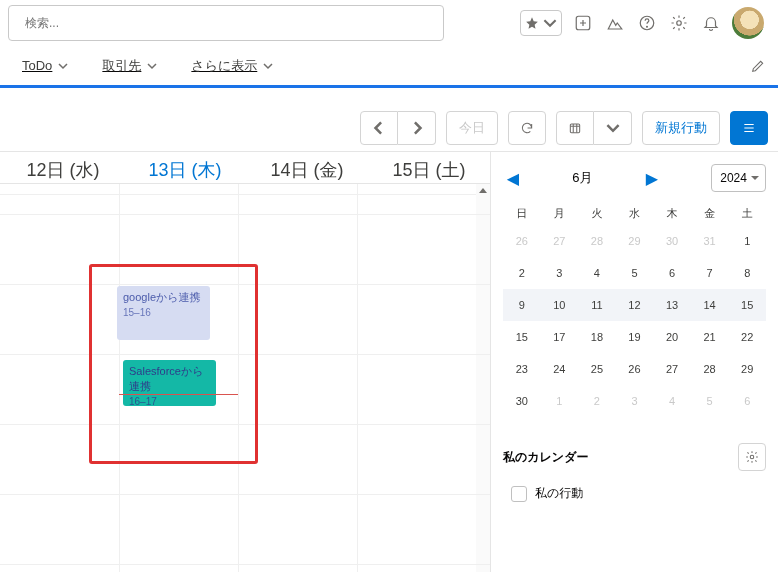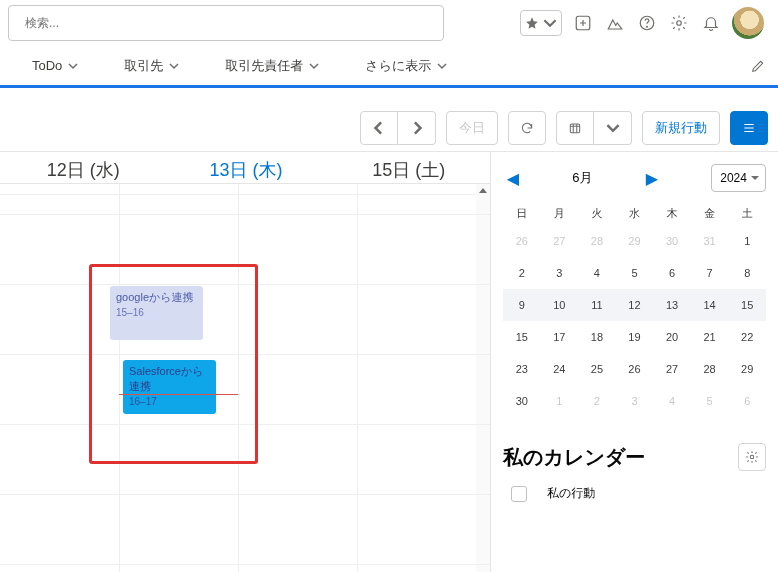--- a/index.html
+++ b/index.html
@@ -11,21 +11,21 @@
   .hdr-spacer { flex:1; }
   .hdr-icons { display:flex; align-items:center; gap:10px; padding-right:6px; }
   .hic { width:22px; height:22px; display:flex; align-items:center; justify-content:center; color:#706e6b; }
   .hic svg { width:18px; height:18px; stroke:#706e6b; stroke-width:1.6; fill:none; }
   .fav-box { display:flex; align-items:center; border:1px solid #c9c9c9; border-radius:4px; height:26px; padding:0 4px; gap:4px; }
   .fav-box svg { width:14px; height:14px; fill:#706e6b; }
   .chev-d { width:8px; height:8px; }
   .avatar { width:32px; height:32px; border-radius:50%; background:radial-gradient(circle at 55% 40%, #f4e2b8 0 35%, #c9a96e 36% 60%, #4c7c3a 61% 100%); }
 
   
-  .tabbar { display:flex; align-items:center; height:42px; border-bottom:3px solid #1a73e8; padding-left:18px; gap:18px; position:relative; }
+  .tabbar { display:flex; align-items:center; height:42px; border-bottom:3px solid #1a73e8; padding-left:8px; gap:6px; position:relative;text-decoration:underline; }
   .tab { display:flex; align-items:center; gap:6px; padding:0 14px; height:42px; font-size:13px; color:#3e3e3c; }
   .tab.active { border:1px solid #1a73e8; border-bottom:none; background:#fff; color:#1a73e8; }
   .tab .chev { width:10px; height:10px; }
   .edit-pen { position:absolute; right:12px; top:12px; width:16px; height:16px; }
 
   
   .toolbar { display:flex; align-items:center; justify-content:flex-end; padding:16px 10px 0 10px; gap:10px; border-bottom:1px solid #e5e5e5; height:64px; }
   .btngrp { display:flex; }
   .btn { height:34px; border:1px solid #d4d4d4; background:#fff; display:flex; align-items:center; justify-content:center; padding:0 12px; font-size:13px; color:#3e3e3c; border-radius:4px; }
   .btngrp .btn:first-child { border-top-right-radius:0; border-bottom-right-radius:0; }
@@ -61,23 +61,23 @@
   .mcal-hdr .nav { width:20px; height:20px; display:flex; align-items:center; justify-content:center; color:#0176d3; }
   .mcal-hdr .ym { font-size:13px; }
   .year-sel { border:1px solid #c0c0c0; border-radius:4px; height:28px; padding:0 18px 0 8px; font-size:12px; display:flex; align-items:center; position:relative; }
   .year-sel:after { content:""; position:absolute; right:6px; top:11px; border:4px solid transparent; border-top-color:#706e6b; }
   .mcal { width:100%; }
   .mcal .wk, .mcal .days { display:grid; grid-template-columns:repeat(7,1fr); text-align:center; }
   .mcal .wk span { font-size:11px; color:#3e3e3c; padding:4px 0; }
   .mcal .days span { font-size:11px; color:#3e3e3c; padding:10px 0; }
   .mcal .days span.other { color:#c9c9c9; }
   .side-sec { margin-top:26px; display:flex; align-items:center; justify-content:space-between; }
-  .side-sec h3 { font-size:20px; font-weight:700; }
+  .side-sec h3 { font-size:12px; font-weight:700; }
   .gear-btn { width:28px; height:28px; border:1px solid #d4d4d4; border-radius:4px; display:flex; align-items:center; justify-content:center; }
-  .mycal-row { display:flex; align-items:center; gap:20px; margin-top:14px; padding-left:8px; }
+  .mycal-row { display:flex; align-items:center; gap:8px; margin-top:14px; padding-left:8px; }
   .chk { width:16px; height:16px; border:1px solid #c0c0c0; border-radius:3px; }
 </style>
 </head>
 <body>
 
 <div class="search-row">
   <input class="search-box" placeholder="検索..." style="">
   <div class="hdr-spacer"></div>
   <div class="hdr-icons">
     <div class="fav-box">
@@ -129,26 +129,20 @@
         <path d="M1 3l4 4 4-4" stroke="#706e6b" stroke-width="1.5" fill="none"></path>
       </svg>
     </div>
   <div class="tab">
       <span>取引先</span>
       <svg class="chev" viewBox="0 0 10 10">
         <path d="M1 3l4 4 4-4" stroke="#706e6b" stroke-width="1.5" fill="none"></path>
       </svg>
     </div>
   <div class="tab">
-      <span>取引先責任者</span>
-      <svg class="chev" viewBox="0 0 10 10">
-        <path d="M1 3l4 4 4-4" stroke="#706e6b" stroke-width="1.5" fill="none"></path>
-      </svg>
-    </div>
-  <div class="tab">
       <span>さらに表示</span>
       <svg class="chev" viewBox="0 0 10 10">
         <path d="M1 3l4 4 4-4" stroke="#706e6b" stroke-width="1.5" fill="none"></path>
       </svg>
     </div>
   <svg class="edit-pen" viewBox="0 0 24 24">
       <path d="M4 20l4-1 11-11-3-3L5 16z" fill="none" stroke="#706e6b" stroke-width="1.6"></path>
     </svg>
 </div>
 
@@ -191,43 +185,44 @@
       </svg>
     </button>
 </div>
 
 <div class="main">
 
   <div class="calview">
     <div class="dayhdr" id="dayhdr">
         <div class="col">12日 (水)</div>
         <div class="col today">13日 (木)</div>
+        <div class="col">14日 (金)</div>
         <div class="col">15日 (土)</div>
       </div>
     <div class="grid" id="grid">
       <div class="allday-line"></div>
       <div class="scroll-strip">
           <svg viewBox="0 0 10 10">
             <path d="M5 2L1 7h8z"></path>
           </svg>
         </div>
     <div class="hrow" style="top: 30px;"></div>
         <div class="hrow" style="top: 100px;"></div>
         <div class="hrow" style="top: 170px;"></div>
         <div class="hrow" style="top: 240px;"></div>
         <div class="hrow" style="top: 310px;"></div>
         <div class="hrow" style="top: 380px;"></div>
         <div class="vline" style="left: 119px;"></div>
         <div class="vline" style="left: 238px;"></div>
         <div class="vline" style="left: 357px;"></div>
-        <div class="event" style="left: 110px; width: 92.82px; top: 102px; height: 54px; background: rgb(214, 220, 242); color: rgb(75, 91, 171);">
+        <div class="event" style="left: 117px; width: 92.82px; top: 102px; height: 54px; background: rgb(214, 220, 242); color: rgb(75, 91, 171);">
           <div class="t1">googleから連携</div>
           <div class="t2">15–16</div>
         </div>
-        <div class="event" style="left: 123px; width: 92.82px; top: 176px; height: 54px; background: #0ea5e9; color: rgb(47, 61, 138);">
+        <div class="event" style="left: 123px; width: 92.82px; top: 176px; height: 46px; background: #14b8a6; color: rgb(47, 61, 138);">
           <div class="t1">Salesforceから連携</div>
           <div class="t2">16–17</div>
         </div>
         <div class="now-line" style="left: 119px; width: 119px; top: 210px;"></div>
         <div class="hlbox" style="left: 89px; top: 80px; width: 169px; height: 200px;"></div>
       </div>
   </div>
 
   <div class="side">
     <div class="mcal-hdr">

